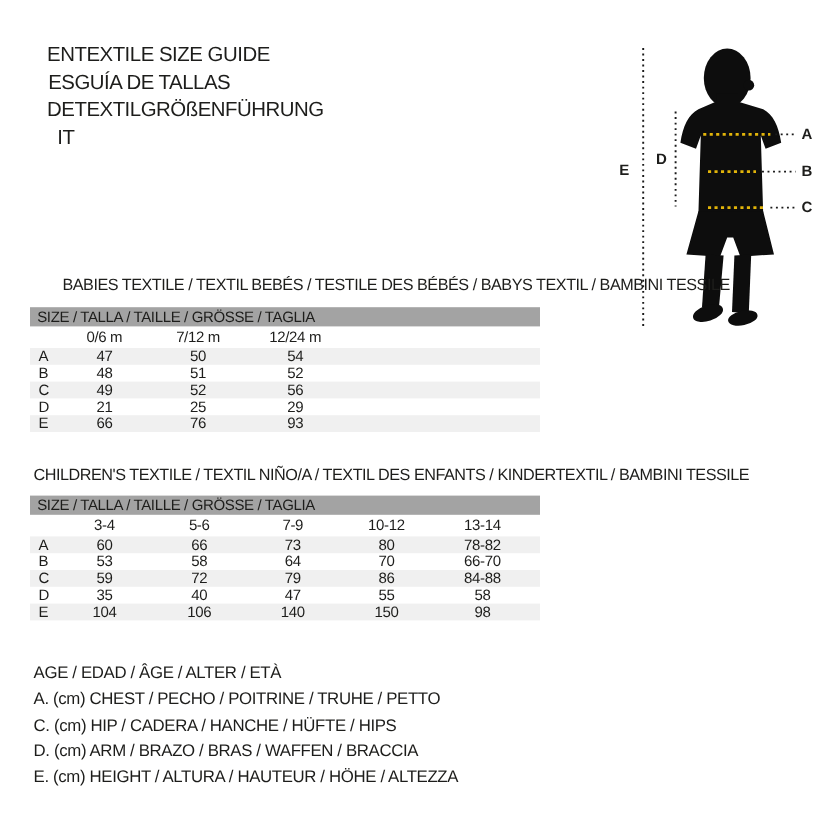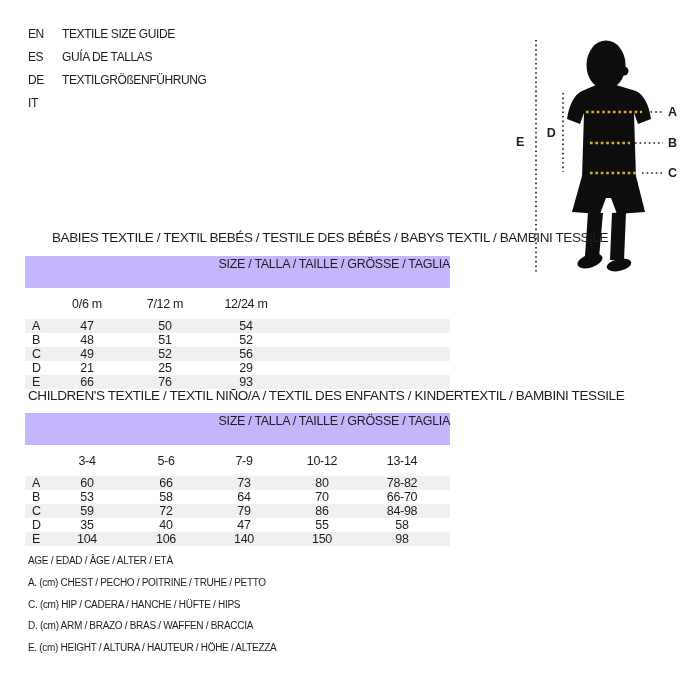--- a/index.html
+++ b/index.html
@@ -7,22 +7,22 @@
     width:700px;height:700px;background:#ffffff;
     font-family:"Liberation Sans", sans-serif;
     color:#1d1d1b;
     position:relative;
     overflow:hidden;
   }
   .sheet{position:absolute;inset:0;}
 
   
   .languages{
-    position:absolute;left:28px;top:23px;
-    font-size:12px;letter-spacing:-0.4px;font-weight:500;
+    position:absolute;left:28px;top:34px;
+    font-size:17px;letter-spacing:-0.4px;font-weight:500;text-align:right;
   }
   .lang-row{display:flex;line-height:23px;}
   .lang-code{width:34px;flex:0 0 34px;}
   .lang-label{white-space:nowrap;}
 
   
   .figure-svg{position:absolute;left:505px;top:28px;}
   .measure-label{
     font-family:"Liberation Sans", sans-serif;
     font-size:12.5px;font-weight:bold;fill:#1d1d1b;letter-spacing:-0.3px;
@@ -34,36 +34,36 @@
     font-size:13.5px;letter-spacing:-0.4px;white-space:nowrap;
   }
   .babies-title{top:230px;margin-left:24px;}
   .children-title{top:388px;}
 
   
   .size-table{position:absolute;left:25px;width:425px;font-size:12.5px;letter-spacing:-0.3px;}
   .babies-table{top:256px;}
   .children-table{top:413px;}
   .size-bar{
-    background:#c4b5fd;height:32px;line-height:16px;
-    padding-left:6px;white-space:nowrap;text-align:right;
+    background:#a3a3a3;height:16px;line-height:16px;
+    padding-left:6px;white-space:nowrap;
   }
   .t-row{display:grid;align-items:center;}
   .babies-table .t-row{grid-template-columns:25px 74px 82px 80px 1fr;}
   .children-table .t-row{grid-template-columns:25px 74px 84px 72px 84px 76px 1fr;}
-  .t-head{height:31px;}
+  .t-head{height:18px;}
   .t-data{height:14px;}
   .t-data.odd{background:#f0f0f0;}
   .t-label{padding-left:7px;text-align:left;}
   .t-cell{text-align:center;}
 
   
   .legend{
     position:absolute;left:28px;top:550px;
-    font-size:10px;letter-spacing:-0.3px;line-height:21.8px;
+    font-size:14px;letter-spacing:-0.3px;line-height:21.8px;
   }
   .legend div{white-space:nowrap;}
 </style>
 </head>
 <body>
 
 <div class="sheet">
 
   <div class="languages">
     <div class="lang-row">
@@ -191,21 +191,21 @@
       <div class="t-cell">70</div>
       <div class="t-cell">66-70</div>
       <div></div>
     </div>
     <div class="t-row t-data odd">
       <div class="t-label">C</div>
       <div class="t-cell">59</div>
       <div class="t-cell">72</div>
       <div class="t-cell">79</div>
       <div class="t-cell">86</div>
-      <div class="t-cell">84-98</div>
+      <div class="t-cell">84-88</div>
       <div></div>
     </div>
     <div class="t-row t-data">
       <div class="t-label">D</div>
       <div class="t-cell">35</div>
       <div class="t-cell">40</div>
       <div class="t-cell">47</div>
       <div class="t-cell">55</div>
       <div class="t-cell">58</div>
       <div></div>

